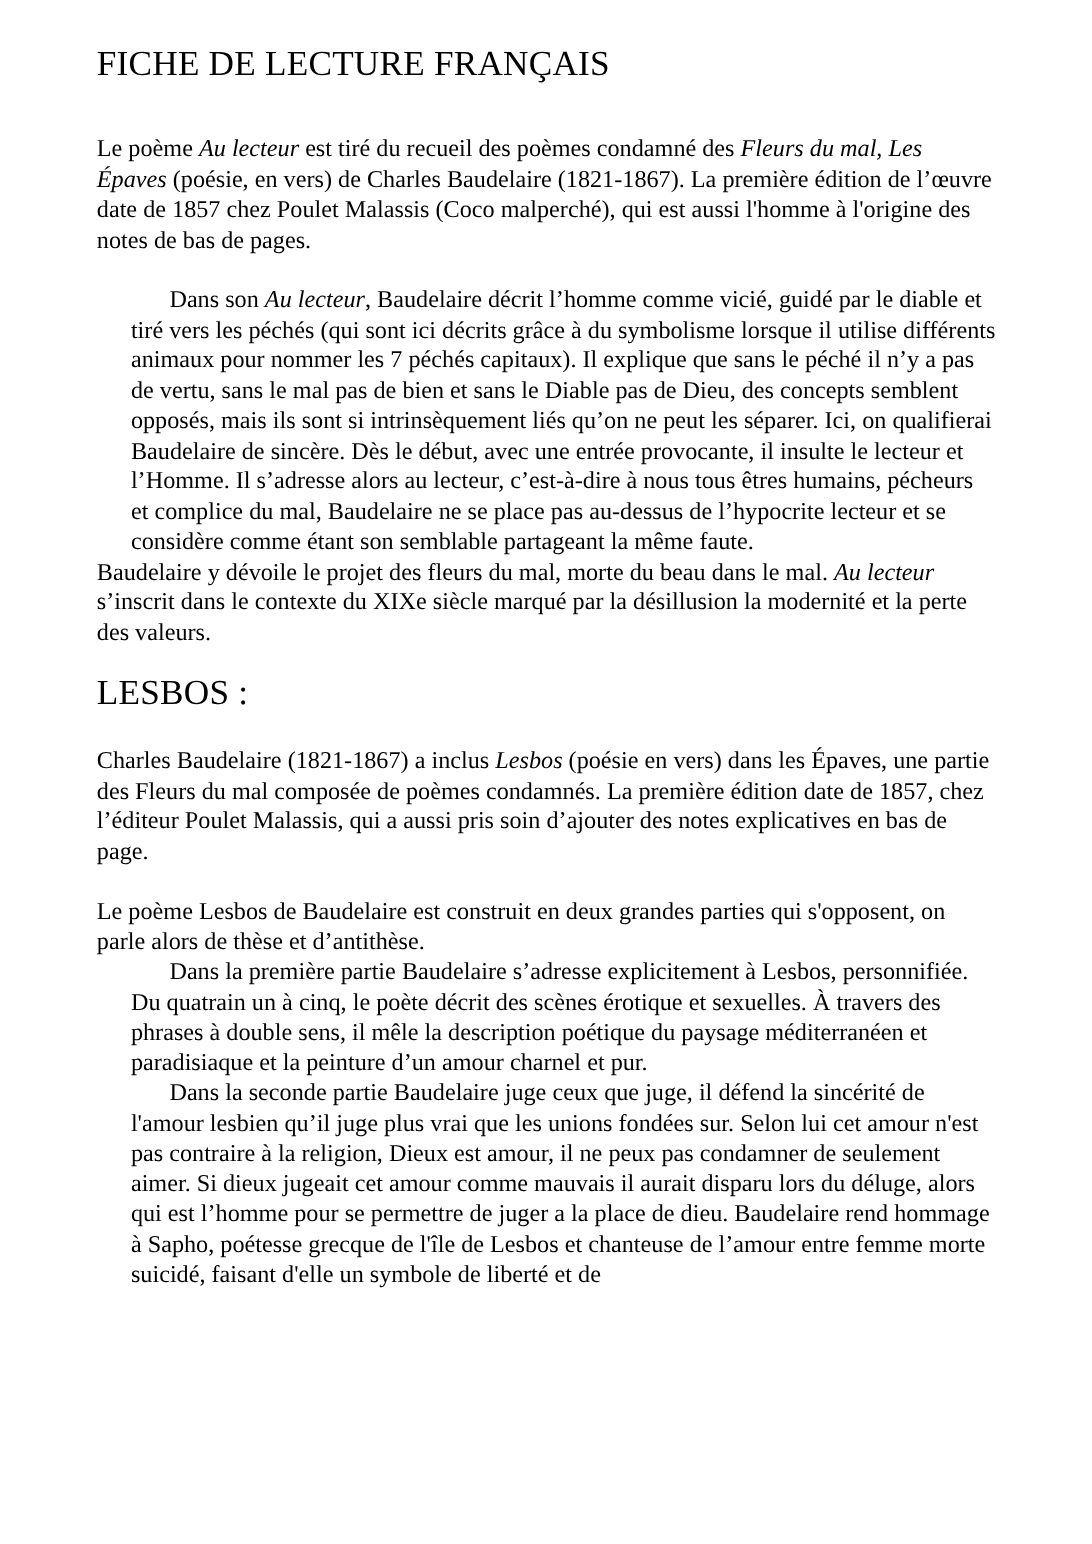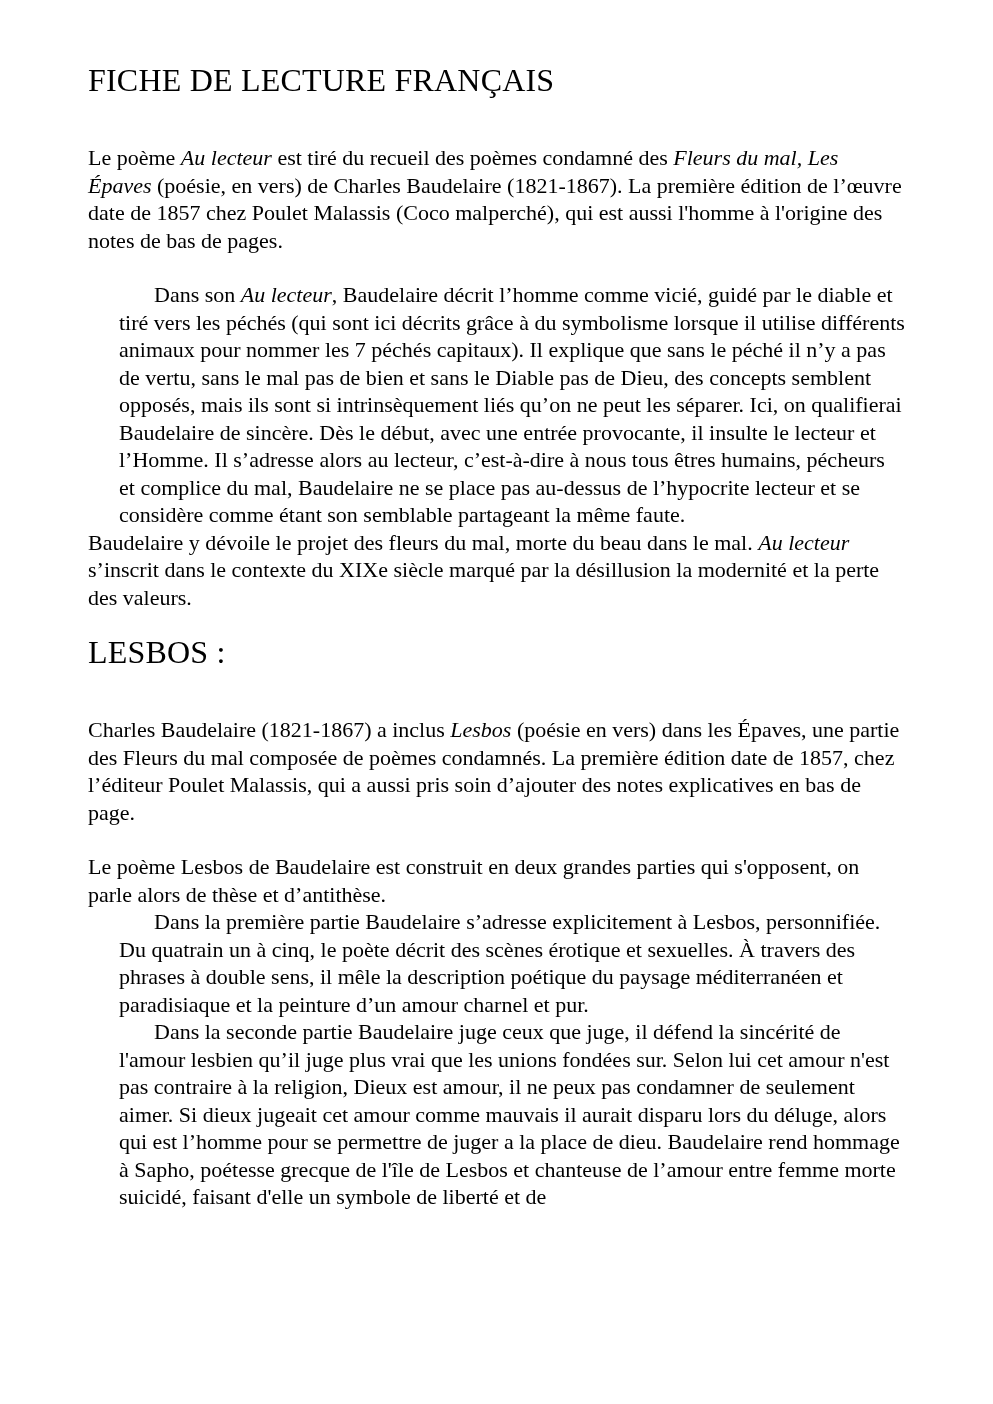--- a/index.html
+++ b/index.html
@@ -3,21 +3,21 @@
 <meta charset="utf-8">
 <style>
   html, body { margin: 0; padding: 0; background: #ffffff; }
   .page {
     position: relative;
     box-sizing: border-box;
     width: 993px;
     height: 1404px;
     background: #ffffff;
     color: #000000;
-    padding: 65px 88px 40px 88px;
+    padding: 42px 88px 40px 88px;
     font-family: "Liberation Serif", "DejaVu Serif", serif;
     overflow: hidden;
   }
   .doc-title {
     margin: 0;
     font-size: 32px;
     line-height: 31px;
     font-weight: 400;
     letter-spacing: 0.2px;
   }
@@ -31,21 +31,21 @@
   }
   .para {
     margin: 0;
     font-size: 22px;
     line-height: 27.5px;
     text-align: left;
   }
   .para.indent { text-indent: 35px; margin-left: 31px; }
   .gap    { margin-top: 27px; }
   .gap-lg { margin-top: 48px; }
-  .gap-md { margin-top: 48px; }
+  .gap-md { margin-top: 32px; }
   .italic { font-style: italic; }
 </style>
 </head>
 <body>
 
 <div class="page">
 
   <h1 class="doc-title">
     <span class="title-line">FICHE DE LECTURE FRANÇAIS</span>
   </h1>

